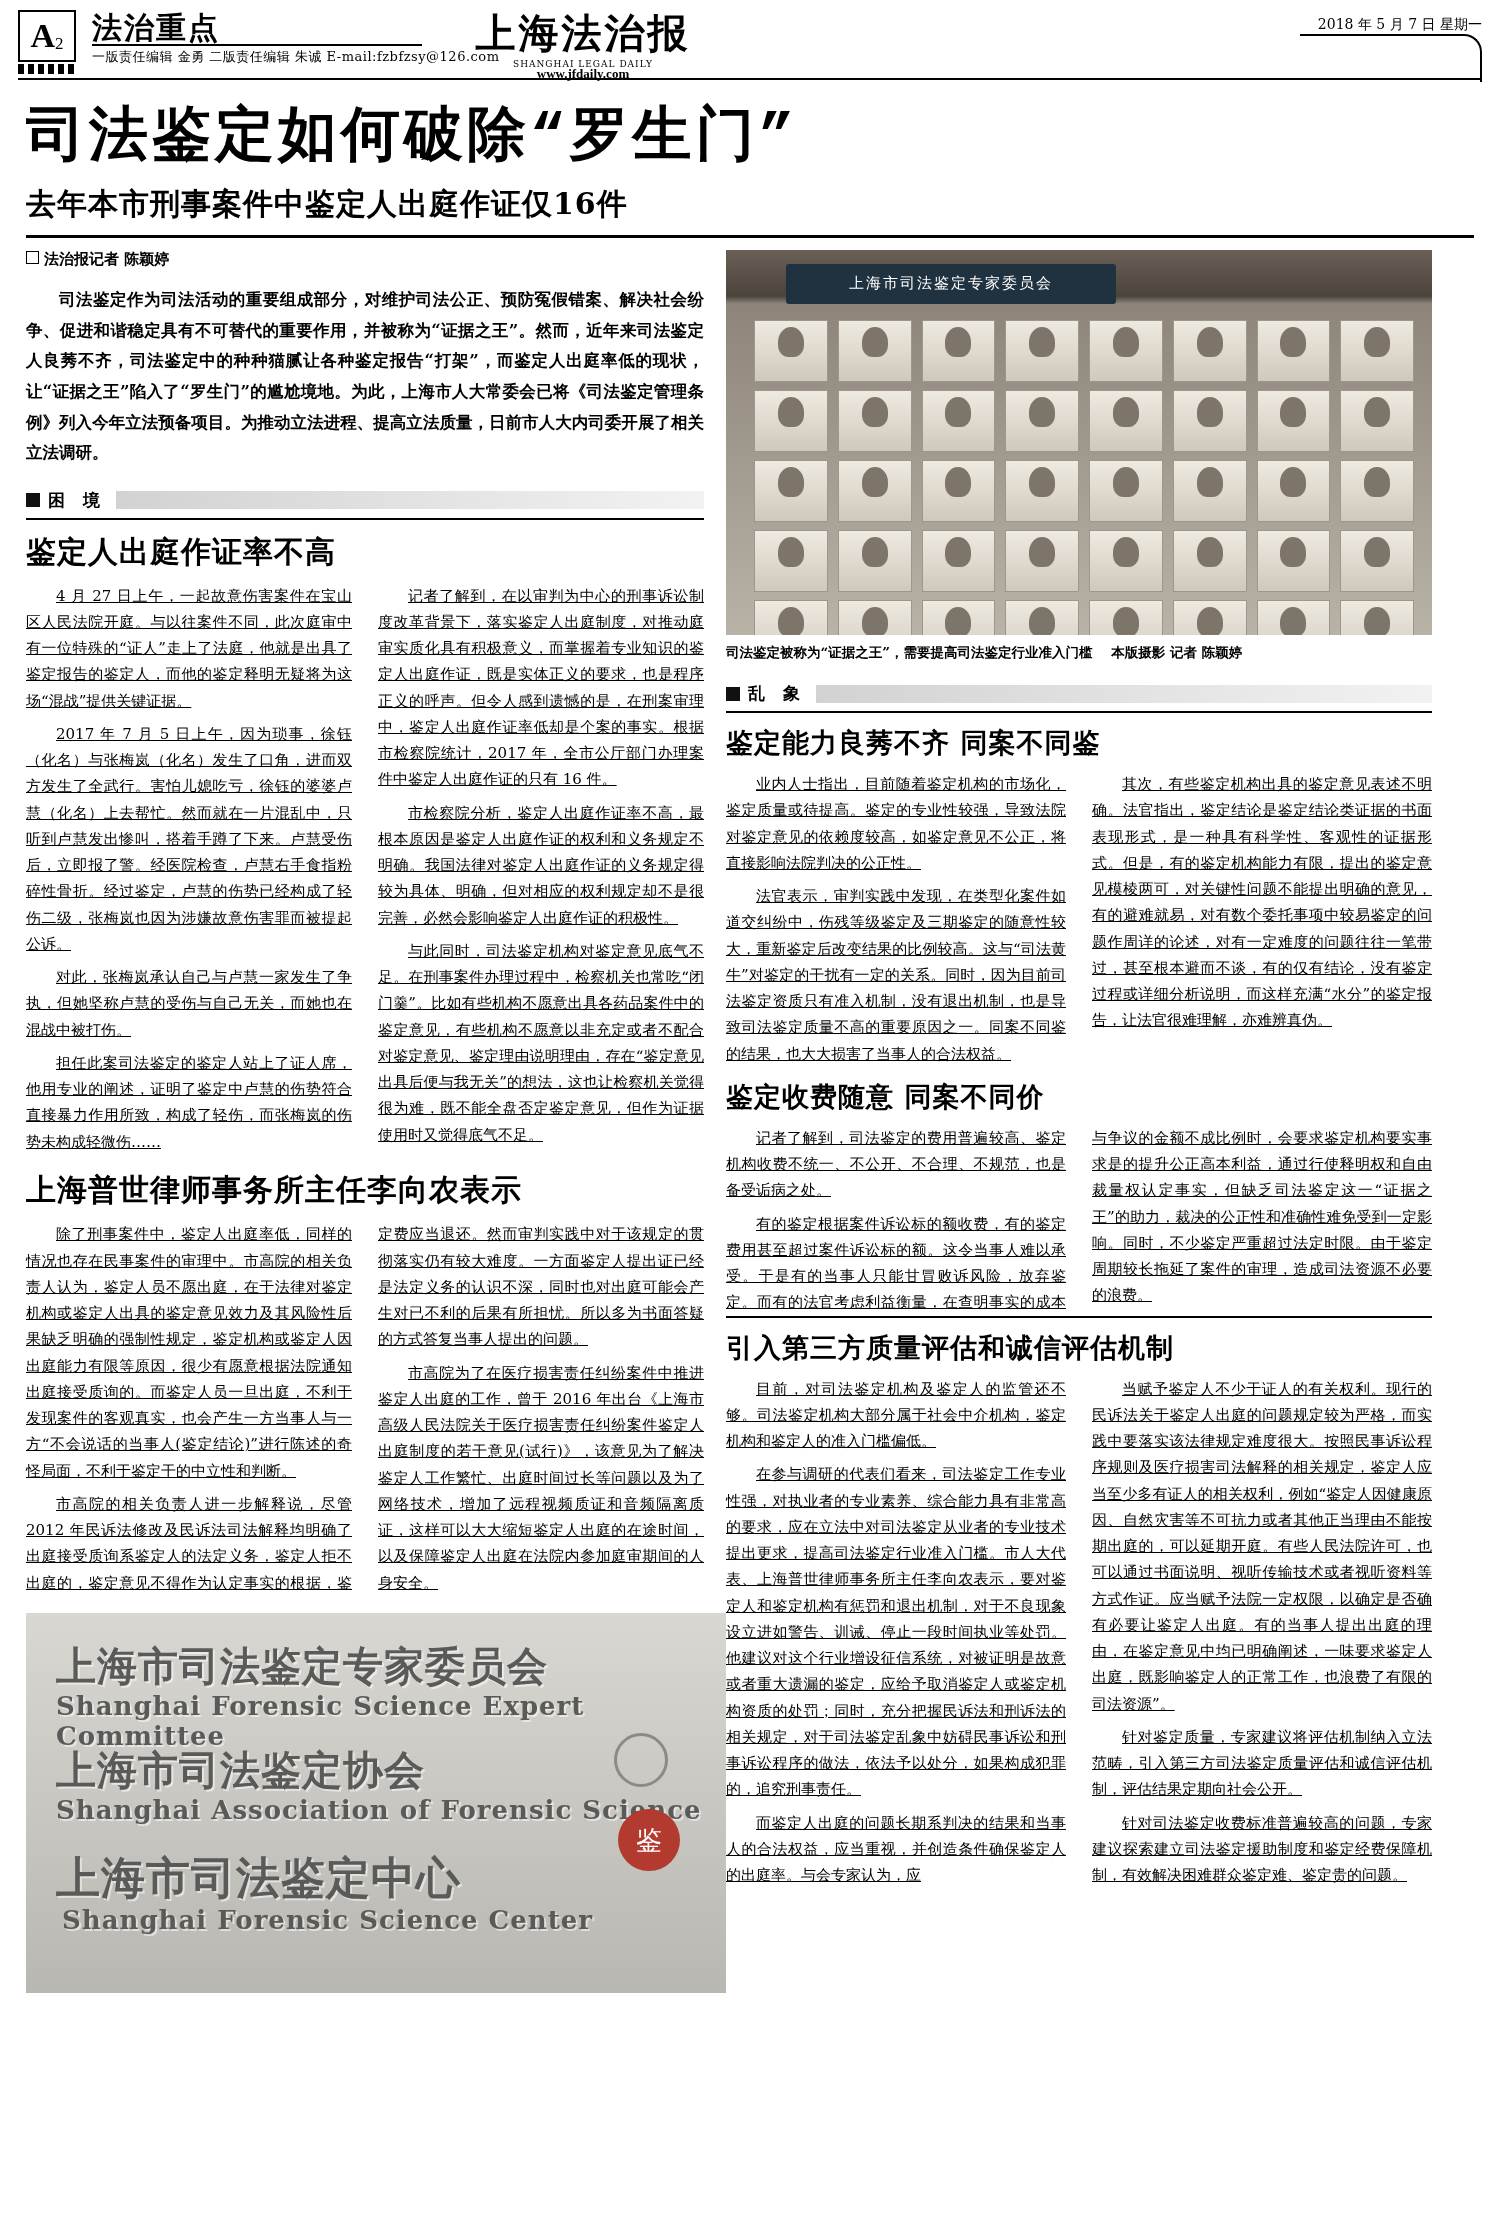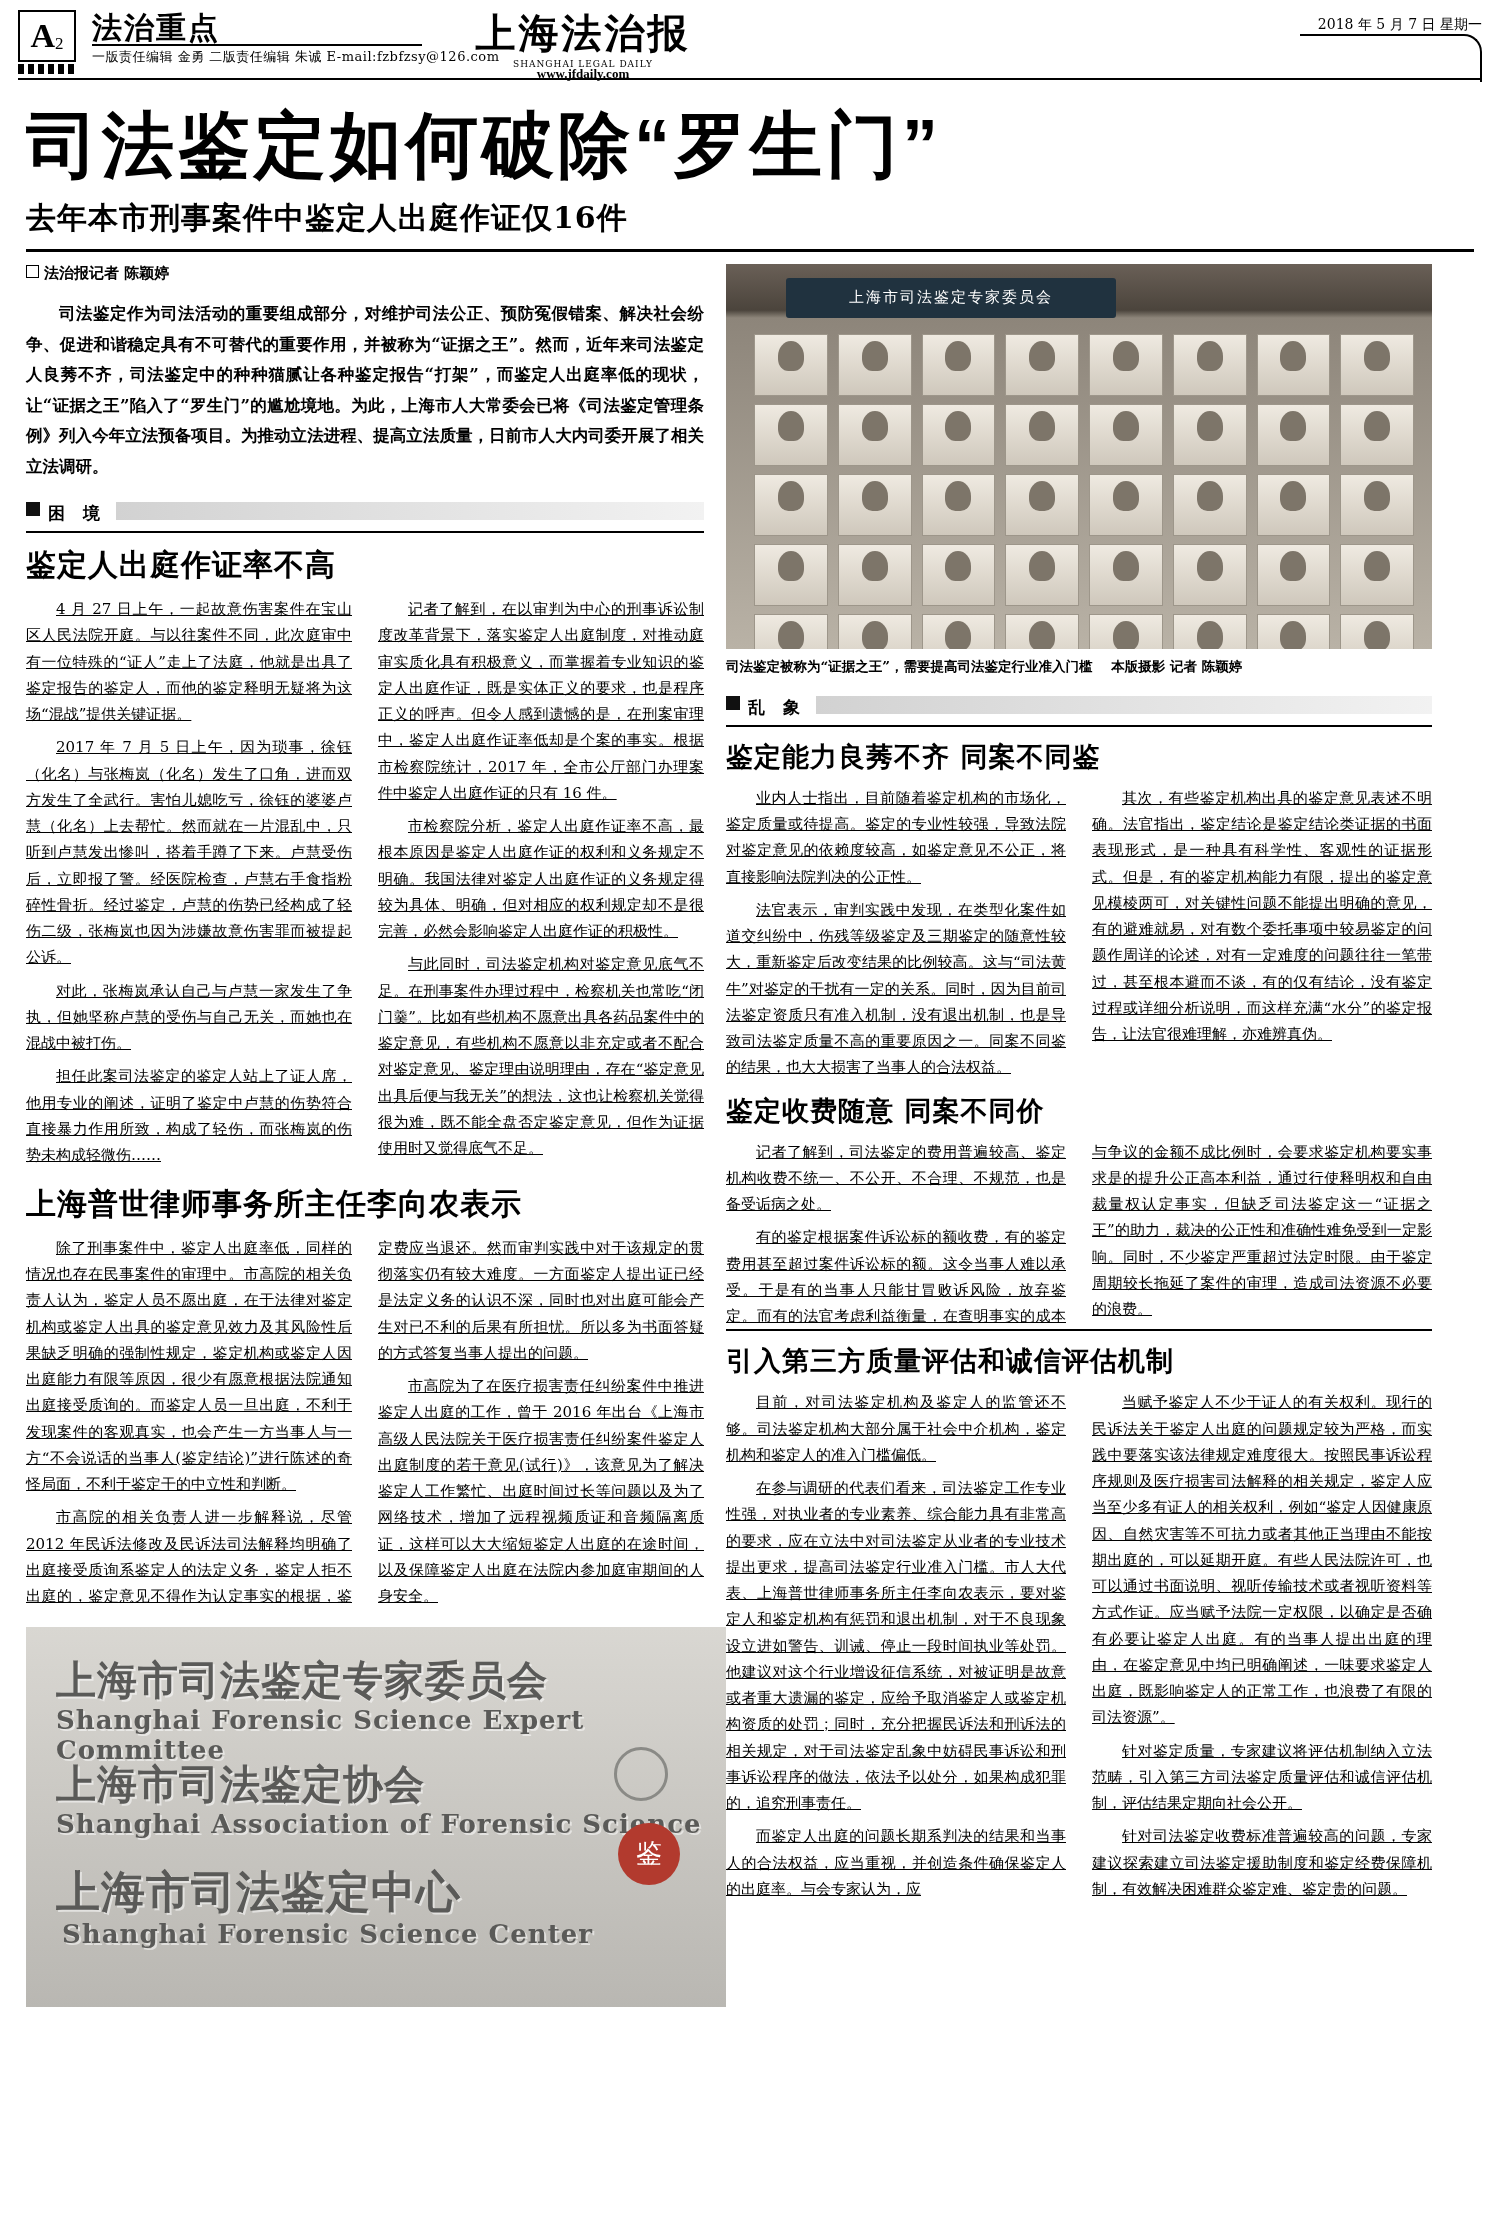--- a/index.html
+++ b/index.html
@@ -17,37 +17,37 @@
   .editor-rule{position:absolute;left:74px;top:36px;width:330px;height:2px;background:#000;}
   .paper-logo{position:absolute;left:440px;top:-2px;width:250px;text-align:center;}
   .paper-logo .cn{font-size:40px;font-weight:bold;letter-spacing:3px;font-family:"DejaVu Serif",serif;}
   .paper-logo .en{font-size:9px;letter-spacing:1px;margin-top:-2px;}
   .weburl{position:absolute;left:440px;top:58px;width:250px;text-align:center;font-size:13px;font-weight:bold;font-family:"Liberation Serif",serif;}
   .dateline{position:absolute;right:0;top:8px;font-size:14px;}
   .mast-rule{position:absolute;left:0;right:0;top:70px;height:2px;background:#000;}
   .mast-curve{position:absolute;right:0;top:26px;width:180px;height:46px;border-top:2px solid #000;border-right:2px solid #000;border-radius:0 18px 0 0;}
 
   
-  .headline{margin:22px 26px 0 26px;font-size:72px;font-weight:bold;letter-spacing:4px;line-height:1.05;font-family:Liberation Sans, sans-serif;}
+  .headline{margin:22px 26px 0 26px;font-size:59px;font-weight:bold;letter-spacing:4px;line-height:1.05;font-family:Liberation Mono, monospace;}
   .subhead{margin:14px 26px 0 26px;font-size:30px;font-weight:bold;letter-spacing:1px;}
   .hl-rule{margin:10px 26px 0 26px;height:3px;background:#000;}
 
   
   .top-wrap{display:flex;margin:12px 26px 0 26px;}
   .lead-col{width:700px;padding-right:22px;box-sizing:border-box;}
   .byline{font-size:15px;font-weight:bold;margin-bottom:8px;}
   .byline .box{display:inline-block;width:11px;height:11px;border:1.5px solid #000;margin-right:5px;}
   .lead-p{font-size:16.5px;line-height:1.85;text-align:justify;text-indent:2em;font-weight:bold;}
   .photo-col{width:706px;}
   .photo{width:706px;height:385px;position:relative;overflow:hidden;background:#3a332c;}
   .photo-cap{font-size:13.5px;margin-top:7px;line-height:1.5;font-weight:bold;}
   .photo-cap .credit{font-weight:bold;margin-left:14px;}
 
   
-  .sec-head{display:flex;align-items:flex-start;margin:20px 0 6px 0;}
+  .sec-head{display:flex;align-items:center;margin:20px 0 6px 0;}
   .sec-head .sq{width:14px;height:14px;background:#111;margin-right:8px;}
   .sec-head .txt{font-size:17px;font-weight:bold;letter-spacing:6px;margin-right:10px;}
   .sec-head .bar{flex:1;height:18px;background:linear-gradient(90deg,#d2d2d2,#f2f2f2);}
   .sec-rule{height:2px;background:#000;margin-bottom:4px;}
 
   .art-title{font-size:30px;font-weight:bold;letter-spacing:1px;margin:12px 0 10px 0;}
   .art-title.sm{font-size:27px;}
 
   .cols2{column-count:2;column-gap:26px;text-decoration:underline;}
   p.body{font-size:15px;line-height:1.75;text-align:justify;text-indent:2em;margin:0 0 7px 0;}

